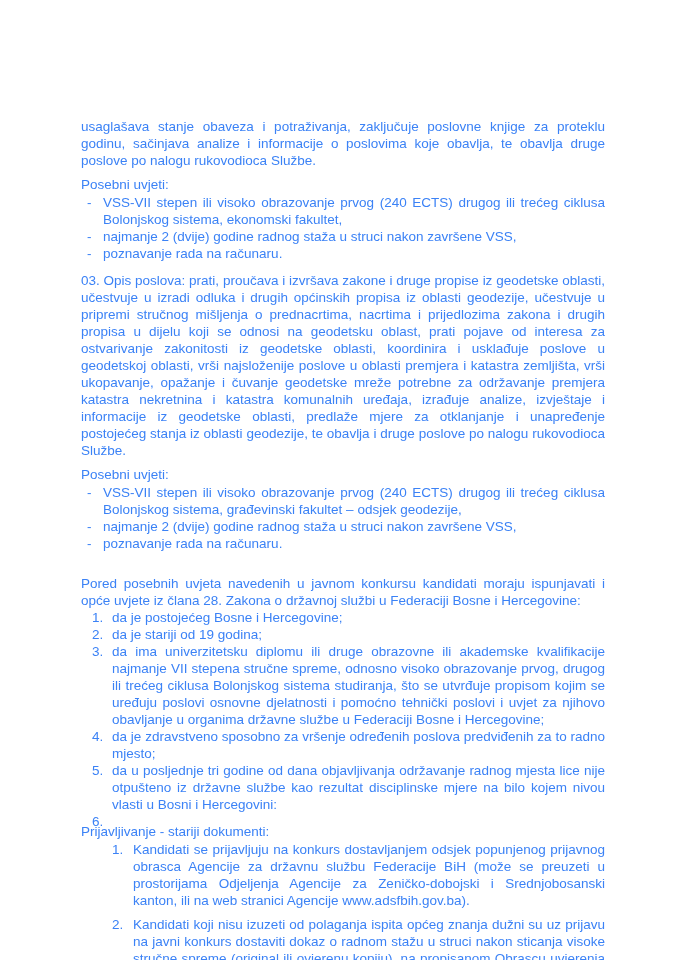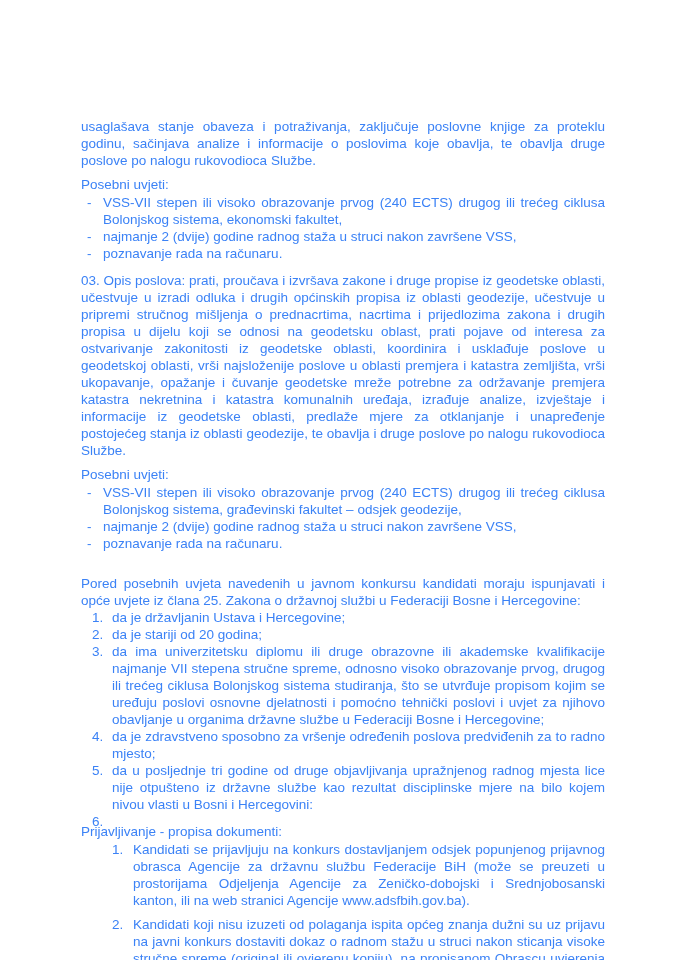--- a/index.html
+++ b/index.html
@@ -90,48 +90,48 @@
     <div class="dash-item">
       <span class="marker">-</span>
       <span>najmanje 2 (dvije) godine radnog staža u struci nakon završene VSS,</span>
     </div>
     <div class="dash-item">
       <span class="marker">-</span>
       <span>poznavanje rada na računaru.</span>
     </div>
   </div>
 
-  <p class="para mt-big">Pored posebnih uvjeta navedenih u javnom konkursu kandidati moraju ispunjavati i opće uvjete iz člana 25. Zakona o državnoj službi u Federaciji Bosne i Hercegovine:</p>
+  <p class="para mt-big">Pored posebnih uvjeta navedenih u javnom konkursu kandidati moraju ispunjavati i opće uvjete iz člana 28. Zakona o državnoj službi u Federaciji Bosne i Hercegovine:</p>
   <div class="num-list">
     <div class="num-item">
       <span class="num">1.</span>
-      <span>da je državljanin Ustava i Hercegovine;</span>
+      <span>da je postojećeg Bosne i Hercegovine;</span>
     </div>
     <div class="num-item">
       <span class="num">2.</span>
-      <span>da je stariji od 20 godina;</span>
+      <span>da je stariji od 19 godina;</span>
     </div>
     <div class="num-item">
       <span class="num">3.</span>
       <span>da ima univerzitetsku diplomu ili druge obrazovne ili akademske kvalifikacije najmanje VII stepena stručne spreme, odnosno visoko obrazovanje prvog, drugog ili trećeg ciklusa Bolonjskog sistema studiranja, što se utvrđuje propisom kojim se uređuju poslovi osnovne djelatnosti i pomoćno tehnički poslovi i uvjet za njihovo obavljanje u organima državne službe u Federaciji Bosne i Hercegovine;</span>
     </div>
     <div class="num-item">
       <span class="num">4.</span>
       <span>da je zdravstveno sposobno za vršenje određenih poslova predviđenih za to radno mjesto;</span>
     </div>
     <div class="num-item">
       <span class="num">5.</span>
-      <span>da u posljednje tri godine od druge objavljivanja upražnjenog radnog mjesta lice nije otpušteno iz državne službe kao rezultat disciplinske mjere na bilo kojem nivou vlasti u Bosni i Hercegovini:</span>
+      <span>da u posljednje tri godine od dana objavljivanja održavanje radnog mjesta lice nije otpušteno iz državne službe kao rezultat disciplinske mjere na bilo kojem nivou vlasti u Bosni i Hercegovini:</span>
     </div>
     <div class="num-item">
       <span class="num">6.</span>
     </div>
   </div>
 
-  <p class="para heading mt-block">Prijavljivanje - propisa dokumenti:</p>
+  <p class="para heading mt-block">Prijavljivanje - stariji dokumenti:</p>
   <div class="num-list app-list">
     <div class="num-item">
       <span class="num">1.</span>
       <span>Kandidati se prijavljuju na konkurs dostavljanjem odsjek popunjenog prijavnog obrasca Agencije za državnu službu Federacije BiH (može se preuzeti u prostorijama Odjeljenja Agencije za Zeničko-dobojski i Srednjobosanski kanton, ili na web stranici Agencije www.adsfbih.gov.ba).</span>
     </div>
     <div class="num-item">
       <span class="num">2.</span>
       <span>Kandidati koji nisu izuzeti od polaganja ispita općeg znanja dužni su uz prijavu na javni konkurs dostaviti dokaz o radnom stažu u struci nakon sticanja visoke stručne spreme (original ili ovjerenu kopiju), na propisanom Obrascu uvjerenja (može se preuzeti u prostorijama Odjeljenja Agencije za Zeničko-dobojski i Srednjobosanski kanton ili na web stranici Agencije www.adsfbih.gov.ba)</span>
     </div>
   </div>

